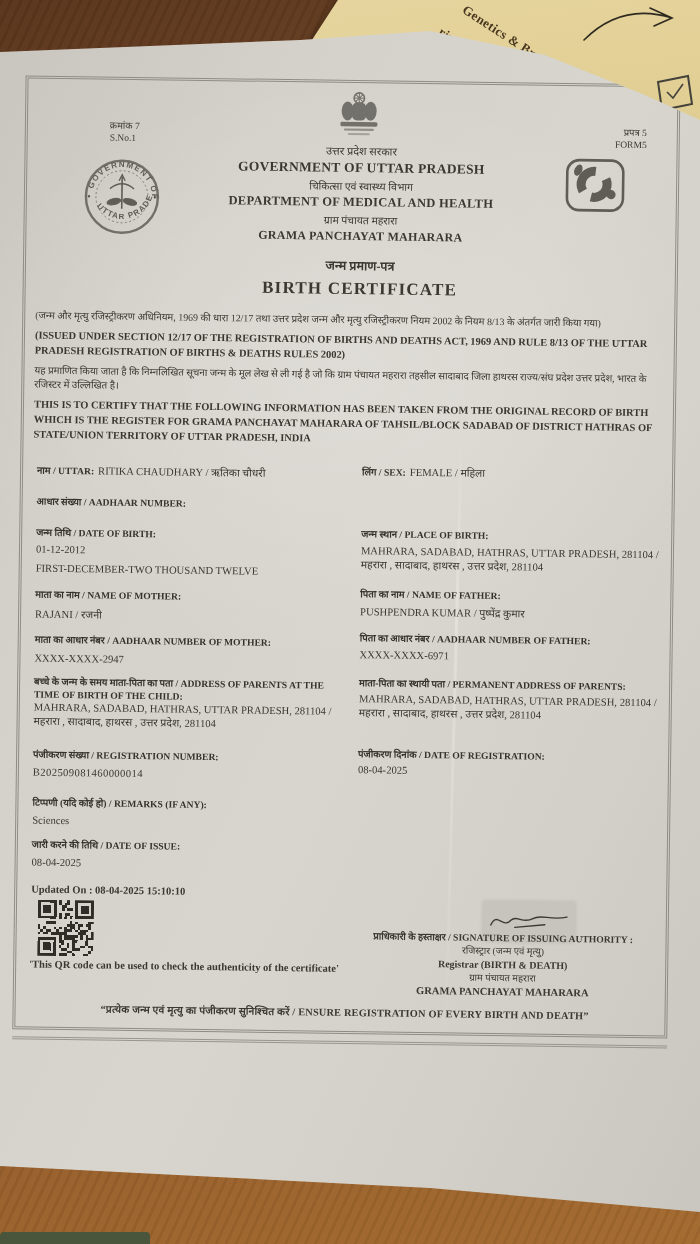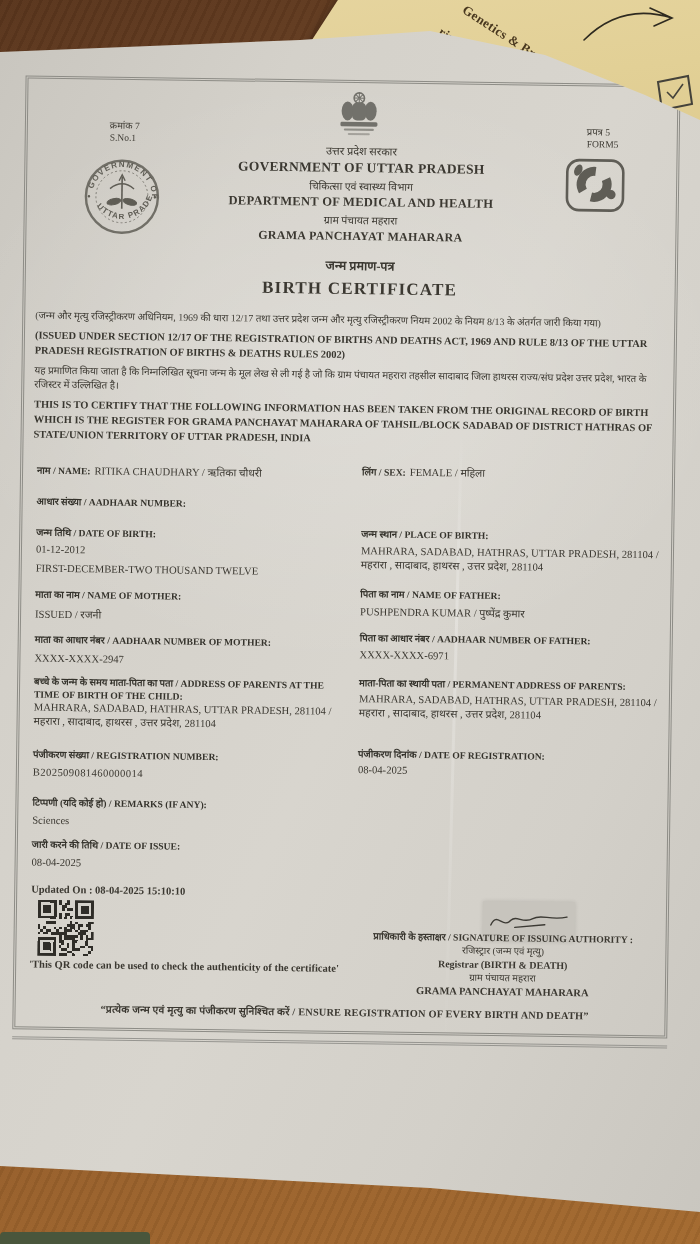--- a/index.html
+++ b/index.html
@@ -33,21 +33,21 @@
     background:linear-gradient(180deg,rgba(255,255,255,.0),rgba(255,255,255,.28) 30%,rgba(255,255,255,.0));}
   .cert{position:absolute;inset:0;transform:rotate(0.8deg);transform-origin:50% 50%;}
   .frame{position:absolute;left:18px;top:80px;width:649px;height:948px;border:3px double #8d8c86;}
   .frame2{position:absolute;left:18px;top:1041px;width:655px;border-top:3px double #969590;}
   .abs{position:absolute;}
   .lbl{font-weight:bold;font-size:9.6px;color:#35332c;}
   .val{font-size:10.6px;color:#3b3831;}
   .ctr{text-align:center;}
   
   .sno{left:103px;top:123px;font-size:9.5px;line-height:12px;}
-  .formno{left:580px;top:123px;font-size:9.5px;line-height:12px;text-align:left;width:60px;}
+  .formno{left:580px;top:123px;font-size:9.5px;line-height:12px;text-align:right;width:60px;}
   .emblem{left:329px;top:86px;}
   .hgroup{left:50px;top:143px;width:610px;}
   .h-gov-hi{font-size:11px;}
   .h-gov-en{font-size:13.5px;font-weight:bold;margin-top:2px;letter-spacing:.3px;}
   .h-dept-hi{font-size:10.5px;margin-top:3px;}
   .h-dept-en{font-size:12.5px;font-weight:bold;margin-top:2px;letter-spacing:.3px;}
   .h-pan-hi{font-size:10.5px;margin-top:3px;}
   .h-pan-en{font-size:12px;font-weight:bold;margin-top:2px;letter-spacing:.3px;}
   .seal{left:74px;top:158px;}
   .crs{left:558px;top:154px;}
@@ -171,39 +171,39 @@
       </div>
 
       <div class="abs paras">
         <div class="p-hi">(जन्म और मृत्यु रजिस्ट्रीकरण अधिनियम, 1969 की धारा 12/17 तथा उत्तर प्रदेश जन्म और मृत्यु रजिस्ट्रीकरण नियम 2002 के नियम 8/13 के अंतर्गत जारी किया गया)</div>
         <div class="p-en">(ISSUED UNDER SECTION 12/17 OF THE REGISTRATION OF BIRTHS AND DEATHS ACT, 1969 AND RULE 8/13 OF THE UTTAR PRADESH REGISTRATION OF BIRTHS &amp; DEATHS RULES 2002)</div>
         <div class="p-hi p-hi2">यह प्रमाणित किया जाता है कि निम्नलिखित सूचना जन्म के मूल लेख से ली गई है जो कि ग्राम पंचायत महरारा तहसील सादाबाद जिला हाथरस राज्य/संघ प्रदेश उत्तर प्रदेश, भारत के रजिस्टर में उल्लिखित है।</div>
         <div class="p-en">THIS IS TO CERTIFY THAT THE FOLLOWING INFORMATION HAS BEEN TAKEN FROM THE ORIGINAL RECORD OF BIRTH WHICH IS THE REGISTER FOR GRAMA PANCHAYAT MAHARARA OF TAHSIL/BLOCK SADABAD OF DISTRICT HATHRAS OF STATE/UNION TERRITORY OF UTTAR PRADESH, INDIA</div>
       </div>
 
       <div class="abs" style="left:35px;top:464px;">
-        <span class="lbl">नाम / NAME:</span>
+        <span class="lbl">नाम / UTTAR:</span>
         <span class="val">RITIKA CHAUDHARY / ऋतिका चौधरी</span>
       </div>
       <div class="abs" style="left:360px;top:461px;">
         <span class="lbl">लिंग / SEX:</span>
         <span class="val">FEMALE / महिला</span>
       </div>
 
       <div class="abs lbl" style="left:35px;top:499px;">आधार संख्या / AADHAAR NUMBER:</div>
 
       <div class="abs lbl" style="left:35px;top:530px;">जन्म तिथि / DATE OF BIRTH:</div>
       <div class="abs val" style="left:35px;top:548px;">01-12-2012</div>
       <div class="abs val" style="left:35px;top:567px;">FIRST-DECEMBER-TWO THOUSAND TWELVE</div>
 
       <div class="abs lbl" style="left:360px;top:527px;">जन्म स्थान / PLACE OF BIRTH:</div>
       <div class="abs val" style="left:360px;top:544px;width:302px;line-height:14px;">MAHRARA, SADABAD, HATHRAS, UTTAR PRADESH, 281104 / महरारा , सादाबाद, हाथरस , उत्तर प्रदेश, 281104</div>
 
       <div class="abs lbl" style="left:35px;top:592px;">माता का नाम / NAME OF MOTHER:</div>
-      <div class="abs val" style="left:35px;top:611px;">ISSUED / रजनी</div>
+      <div class="abs val" style="left:35px;top:611px;">RAJANI / रजनी</div>
       <div class="abs lbl" style="left:360px;top:587px;">पिता का नाम / NAME OF FATHER:</div>
       <div class="abs val" style="left:360px;top:604px;">PUSHPENDRA KUMAR / पुष्पेंद्र कुमार</div>
 
       <div class="abs lbl" style="left:35px;top:637px;">माता का आधार नंबर / AADHAAR NUMBER OF MOTHER:</div>
       <div class="abs val" style="left:35px;top:657px;">XXXX-XXXX-2947</div>
       <div class="abs lbl" style="left:360px;top:631px;">पिता का आधार नंबर / AADHAAR NUMBER OF FATHER:</div>
       <div class="abs val" style="left:360px;top:649px;">XXXX-XXXX-6971</div>
 
       <div class="abs lbl" style="left:35px;top:679px;width:315px;line-height:13px;">बच्चे के जन्म के समय माता-पिता का पता / ADDRESS OF PARENTS AT THE TIME OF BIRTH OF THE CHILD:</div>
       <div class="abs val" style="left:35px;top:705px;width:315px;line-height:14px;">MAHRARA, SADABAD, HATHRAS, UTTAR PRADESH, 281104 / महरारा , सादाबाद, हाथरस , उत्तर प्रदेश, 281104</div>

